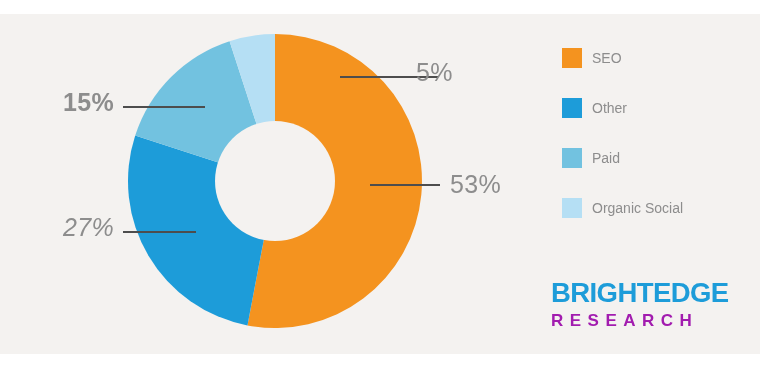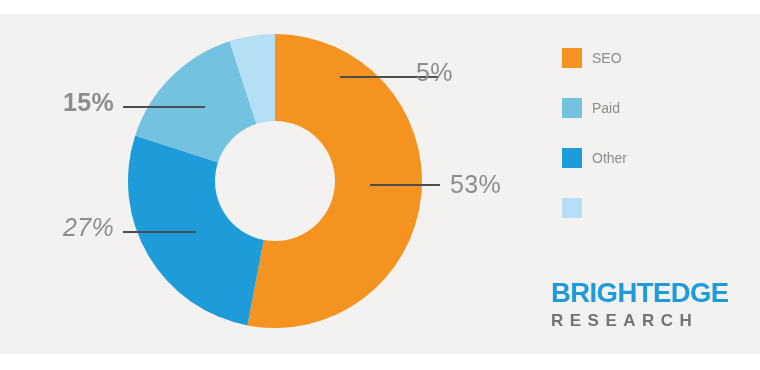--- a/index.html
+++ b/index.html
@@ -92,21 +92,21 @@
     color: #1d9cd9;
     font-size: 27px;
     font-weight: bold;
     font-family: "Liberation Sans", sans-serif;
     letter-spacing: -0.6px;
     line-height: 1;
     transform: scaleX(1.02);
     transform-origin: left center;
   }
   #logo-secondary {
-    color: #737373;
+    color: #a21caf;
     font-size: 17px;
     font-weight: bold;
     font-family: "Liberation Sans", sans-serif;
     letter-spacing: 6.5px;
     line-height: 1;
     margin-top: 5px;
   }
 </style>
 </head>
 <body>
@@ -146,31 +146,32 @@
   </div>
 
   <div id="legend">
 
     <div class="legend-row">
       <span class="legend-swatch" style="background: rgb(244, 147, 31);"></span>
       <span class="legend-label">SEO</span>
     </div>
 
     <div class="legend-row">
+      <span class="legend-swatch" style="background: rgb(29, 156, 217);"></span>
+      <span class="legend-label">Other</span>
+    </div>
+
+    <div class="legend-row">
       <span class="legend-swatch" style="background: rgb(114, 194, 224);"></span>
       <span class="legend-label">Paid</span>
     </div>
 
     <div class="legend-row">
-      <span class="legend-swatch" style="background: rgb(29, 156, 217);"></span>
-      <span class="legend-label">Other</span>
-    </div>
-
-    <div class="legend-row">
       <span class="legend-swatch" style="background: rgb(181, 223, 244);"></span>
+      <span class="legend-label">Organic Social</span>
     </div>
   </div>
 
   <div id="logo">
     <div id="logo-primary">BRIGHTEDGE</div>
     <div id="logo-secondary">RESEARCH</div>
   </div>
 
 </div>
 

